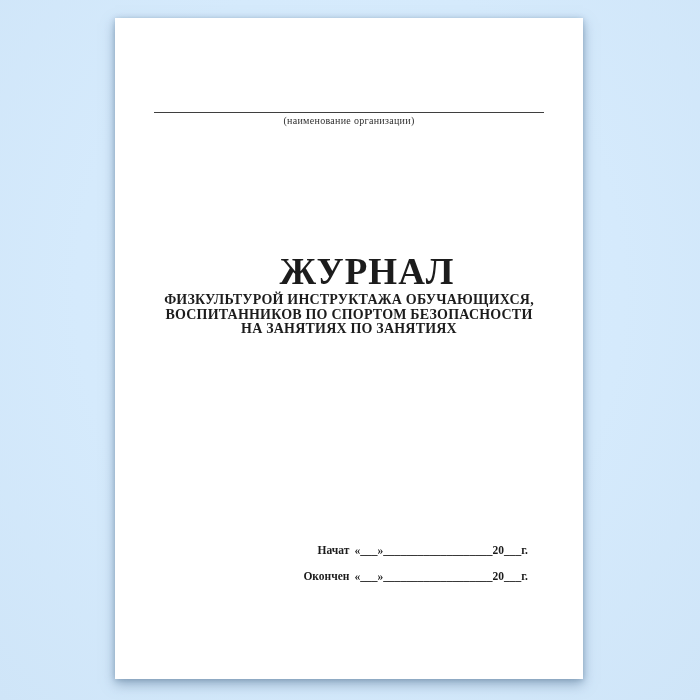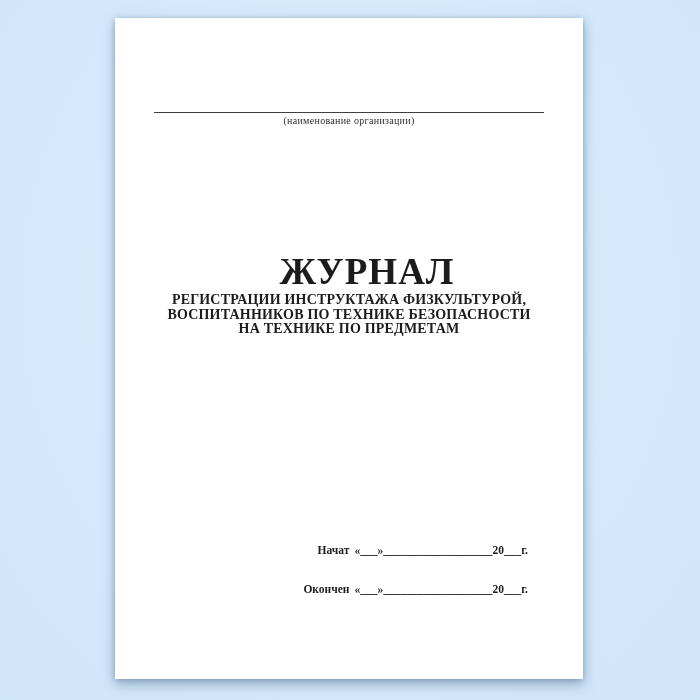--- a/index.html
+++ b/index.html
@@ -80,43 +80,43 @@
     font-weight: bold;
     line-height: 15px;
   }
   .date-row {
     display: flex;
     justify-content: flex-end;
     white-space: nowrap;
     text-align: right;
   }
   .date-row + .date-row {
-    margin-top: 24px;
+    margin-top: 11px;
   }
   .date-label {
     margin-right: 5px;
   }
 </style>
 </head>
 <body>
 
 <div class="stage">
   <div class="paper">
 
     <div class="org-block">
       <div class="org-line"></div>
       <div class="org-caption">(наименование организации)</div>
     </div>
 
     <div class="title-block">
       <div class="title">ЖУРНАЛ</div>
       <div class="subtitle">
-        <div>РЕГИСТРАЦИИ ИНСТРУКТАЖА ФИЗКУЛЬТУРОЙ,</div>
-        <div>ВОСПИТАННИКОВ ПО ТЕХНИКЕ БЕЗОПАСНОСТИ</div>
-        <div>НА ТЕХНИКЕ ПО ПРЕДМЕТАМ</div>
+        <div>ФИЗКУЛЬТУРОЙ ИНСТРУКТАЖА ОБУЧАЮЩИХСЯ,</div>
+        <div>ВОСПИТАННИКОВ ПО СПОРТОМ БЕЗОПАСНОСТИ</div>
+        <div>НА ЗАНЯТИЯХ ПО ЗАНЯТИЯХ</div>
       </div>
     </div>
 
     <div class="dates-block">
       <div class="date-row">
         <span class="date-label">Начат</span>
         <span class="date-value">«___»___________________20___г.</span>
       </div>
       <div class="date-row">
         <span class="date-label">Окончен</span>

